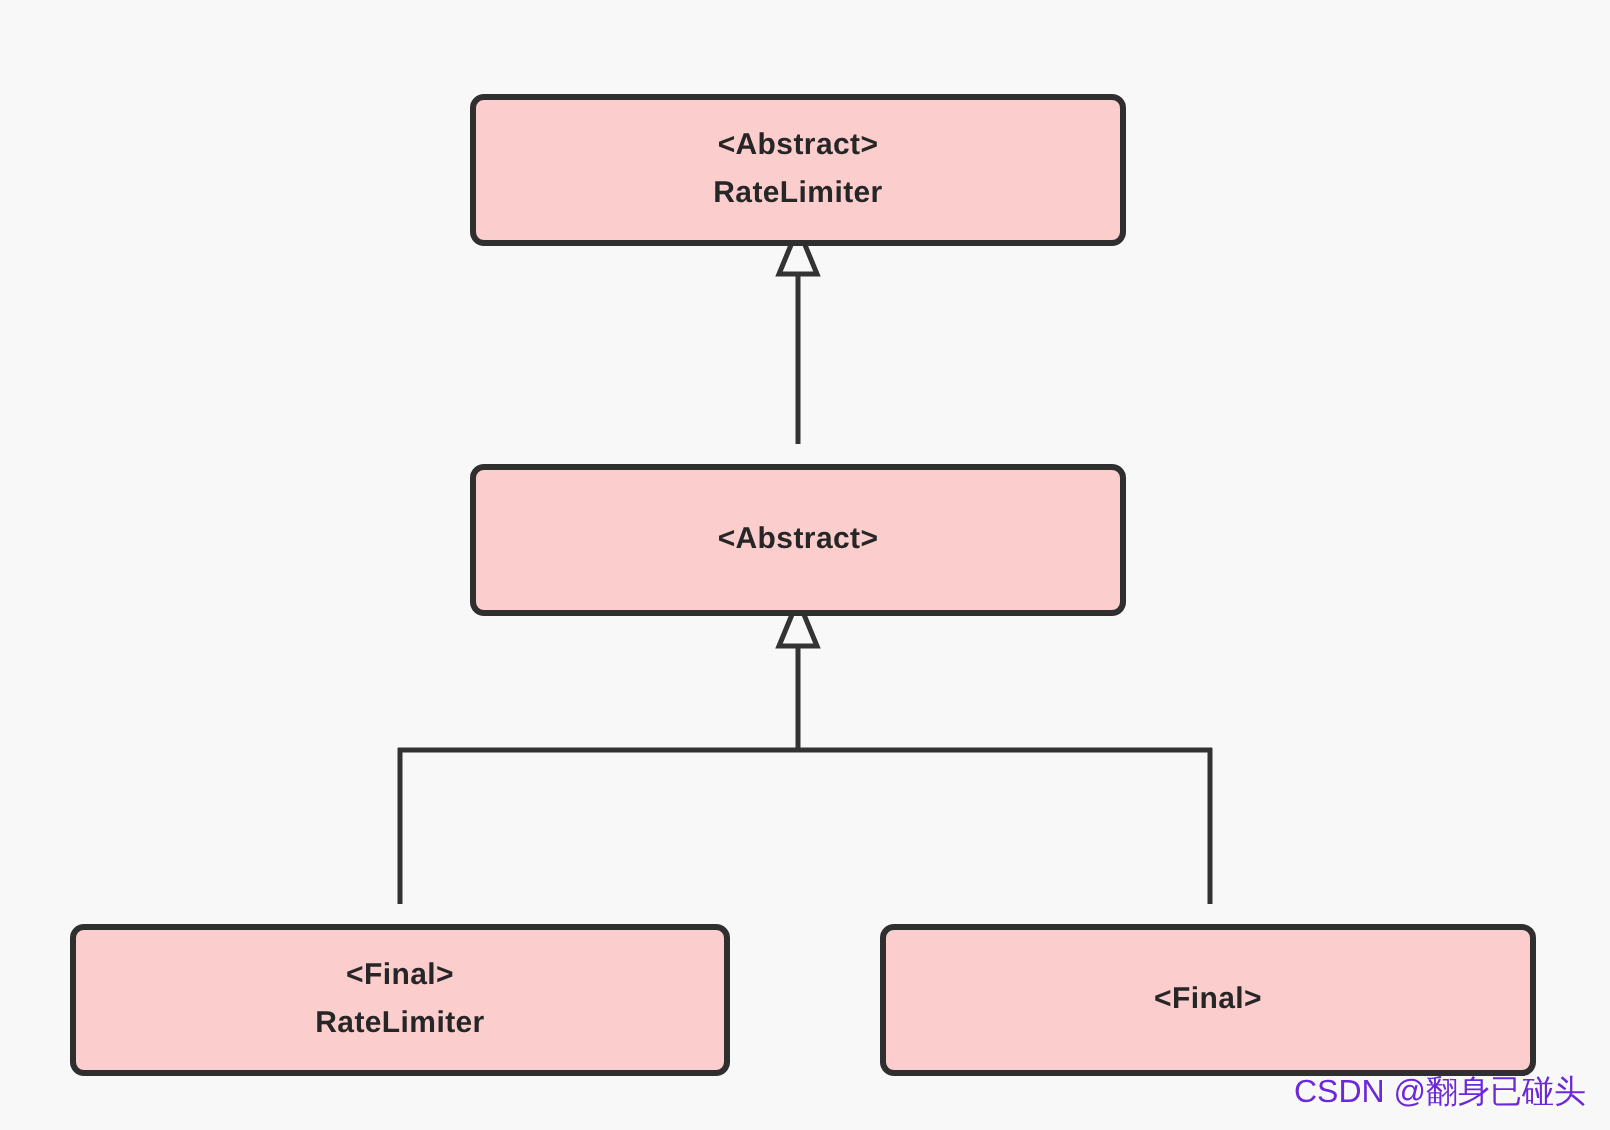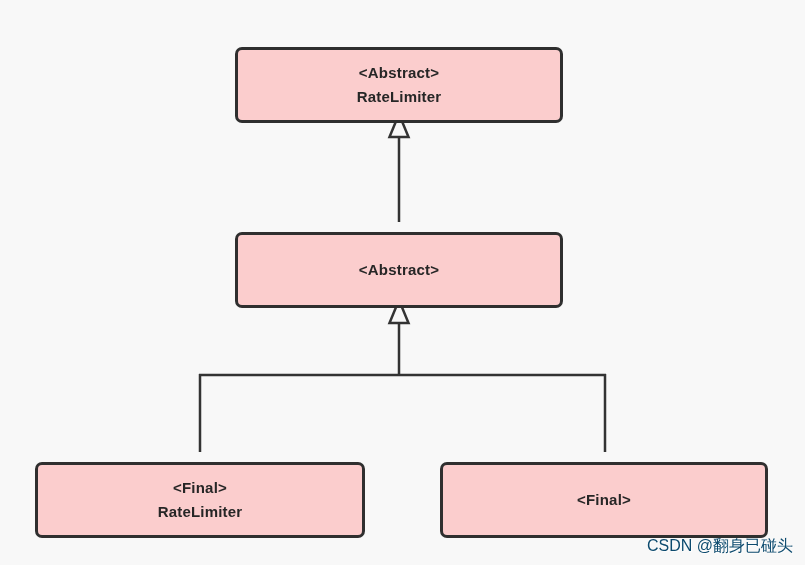--- a/index.html
+++ b/index.html
@@ -44,21 +44,21 @@
   }
   .node-ratelimiter        { left: 235px; top: 37px;  width: 328px; height: 76px; }
   .node-smoothratelimiter  { left: 235px; top: 222px; width: 328px; height: 76px; }
   .node-smoothbursty       { left: 35px;  top: 452px; width: 330px; height: 76px; }
   .node-smoothwarmingup    { left: 440px; top: 452px; width: 328px; height: 76px; }
   .watermark {
     position: absolute;
     right: 12px;
     bottom: 8px;
     font-size: 16px;
-    color: #0c4a6e;
+    color: #6d28d9;
     text-shadow: 1px 1px 1px rgba(255,255,255,0.9);
     white-space: nowrap;
   }
 </style>
 </head>
 <body>
 
 <div class="canvas">
 
   <svg class="edges" viewBox="0 0 805 565" xmlns="http://www.w3.org/2000/svg">

